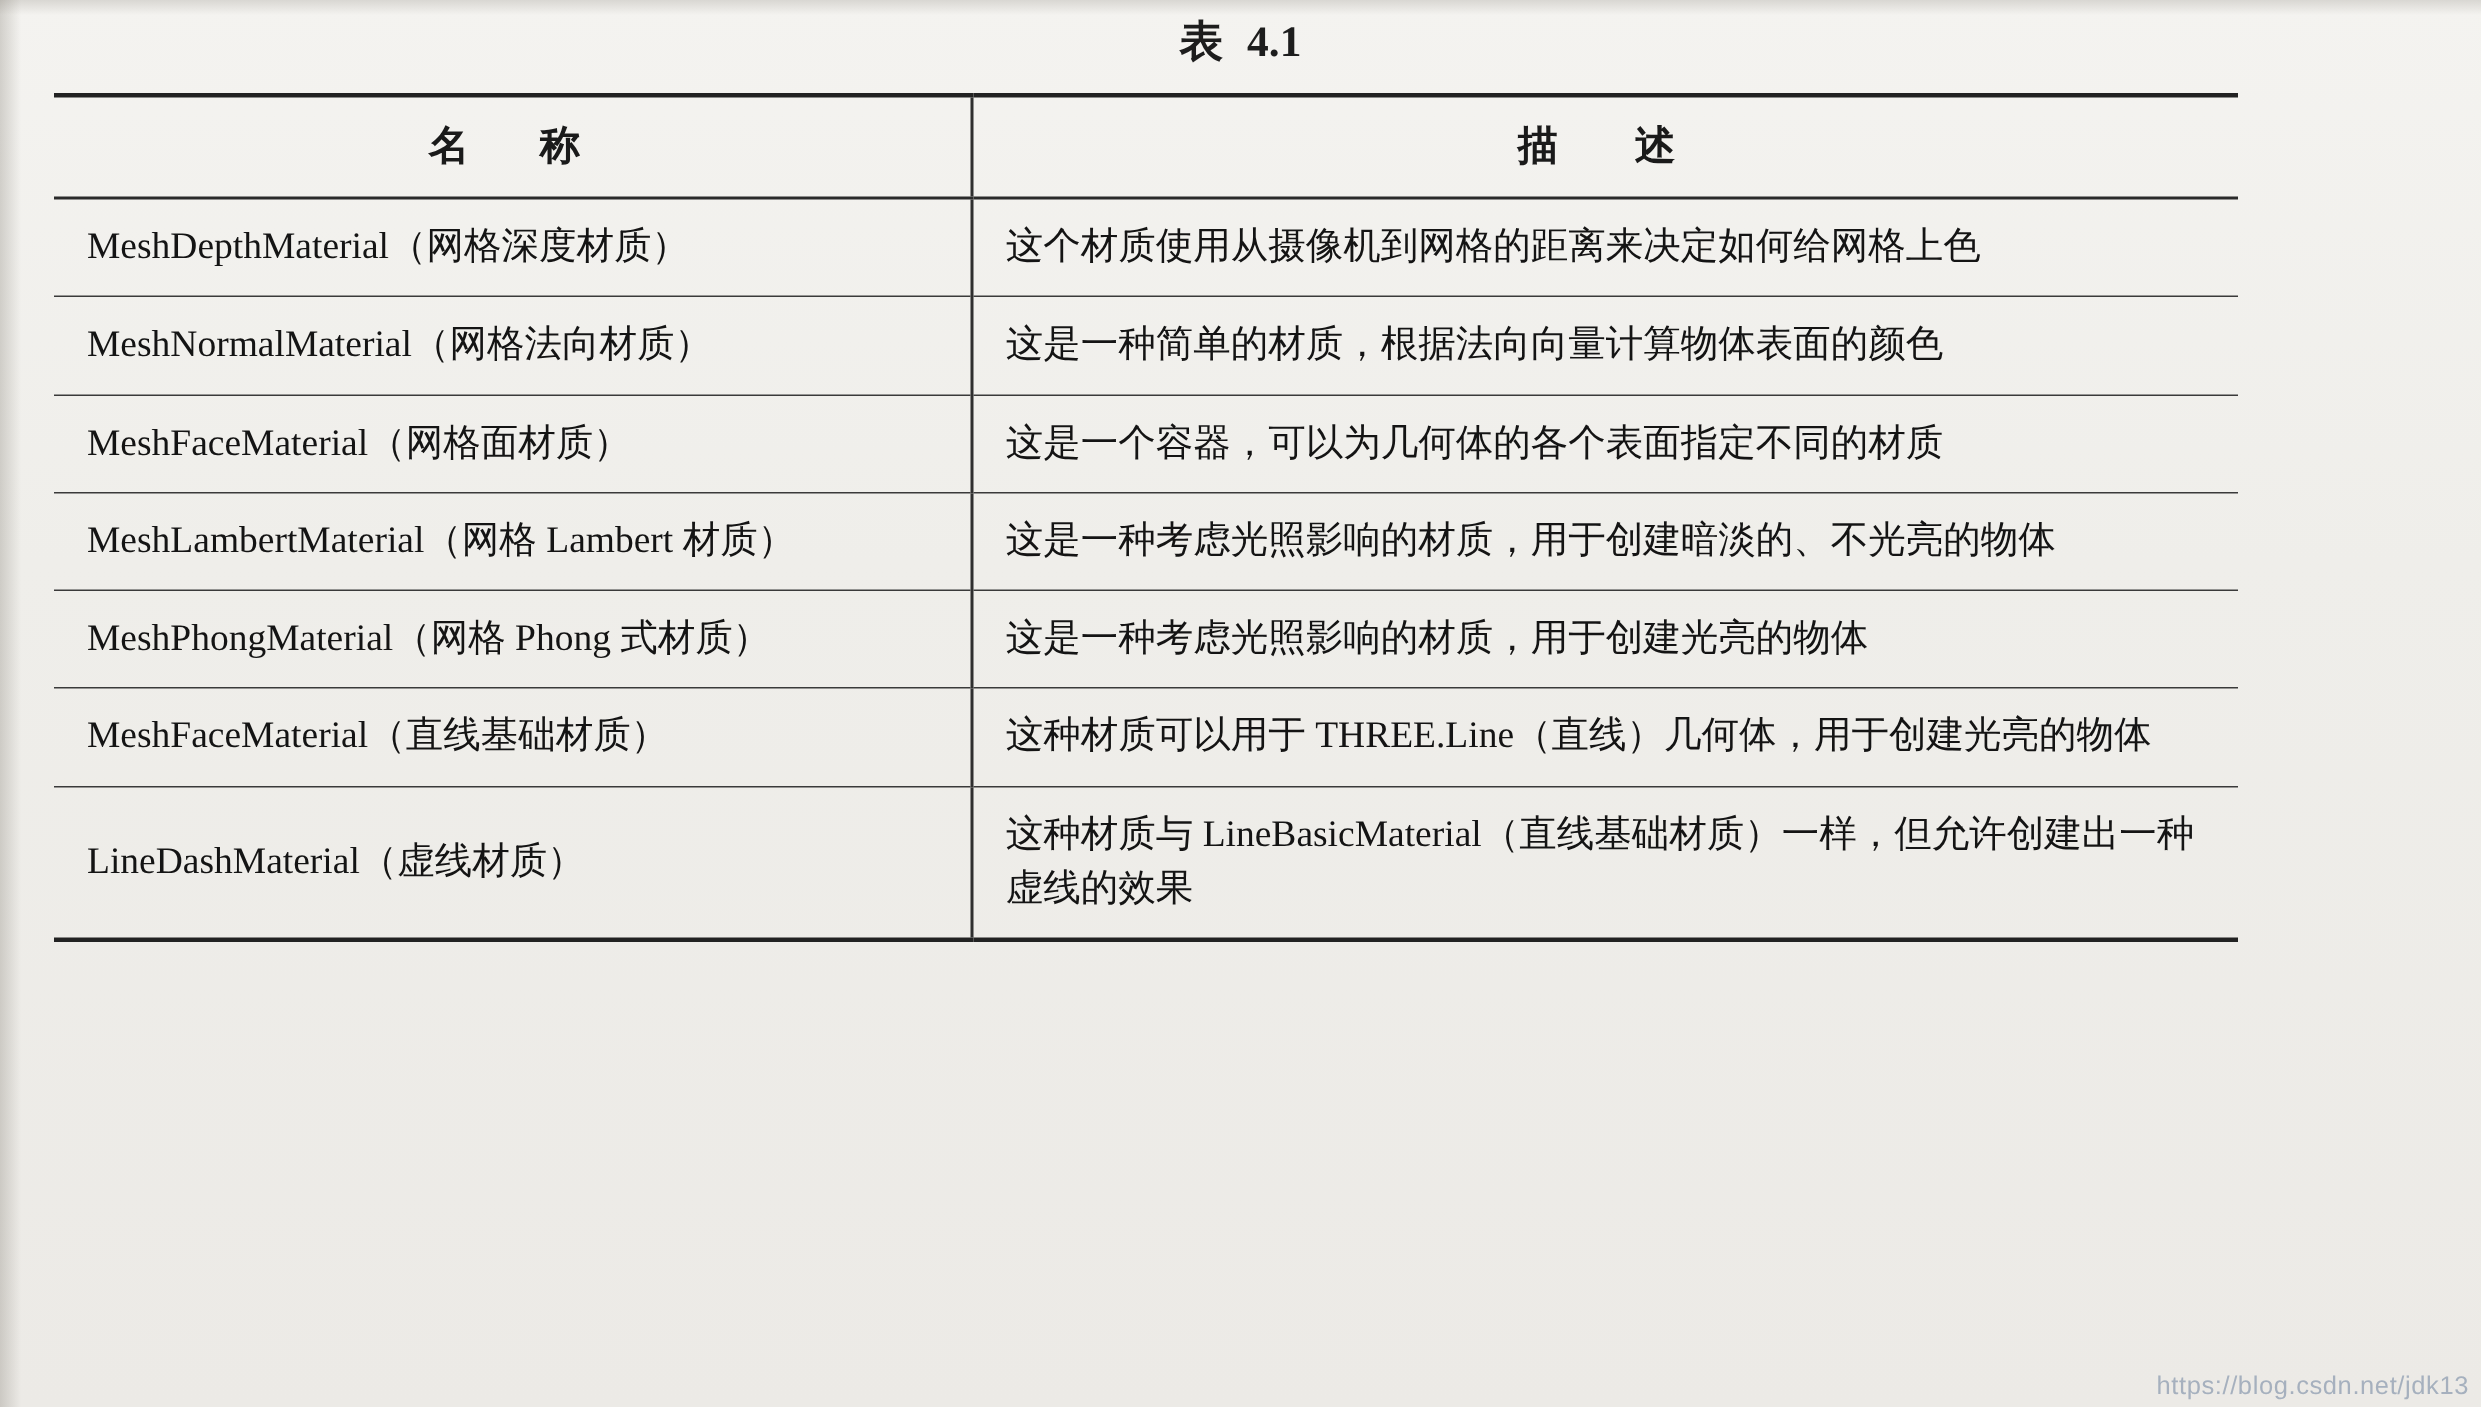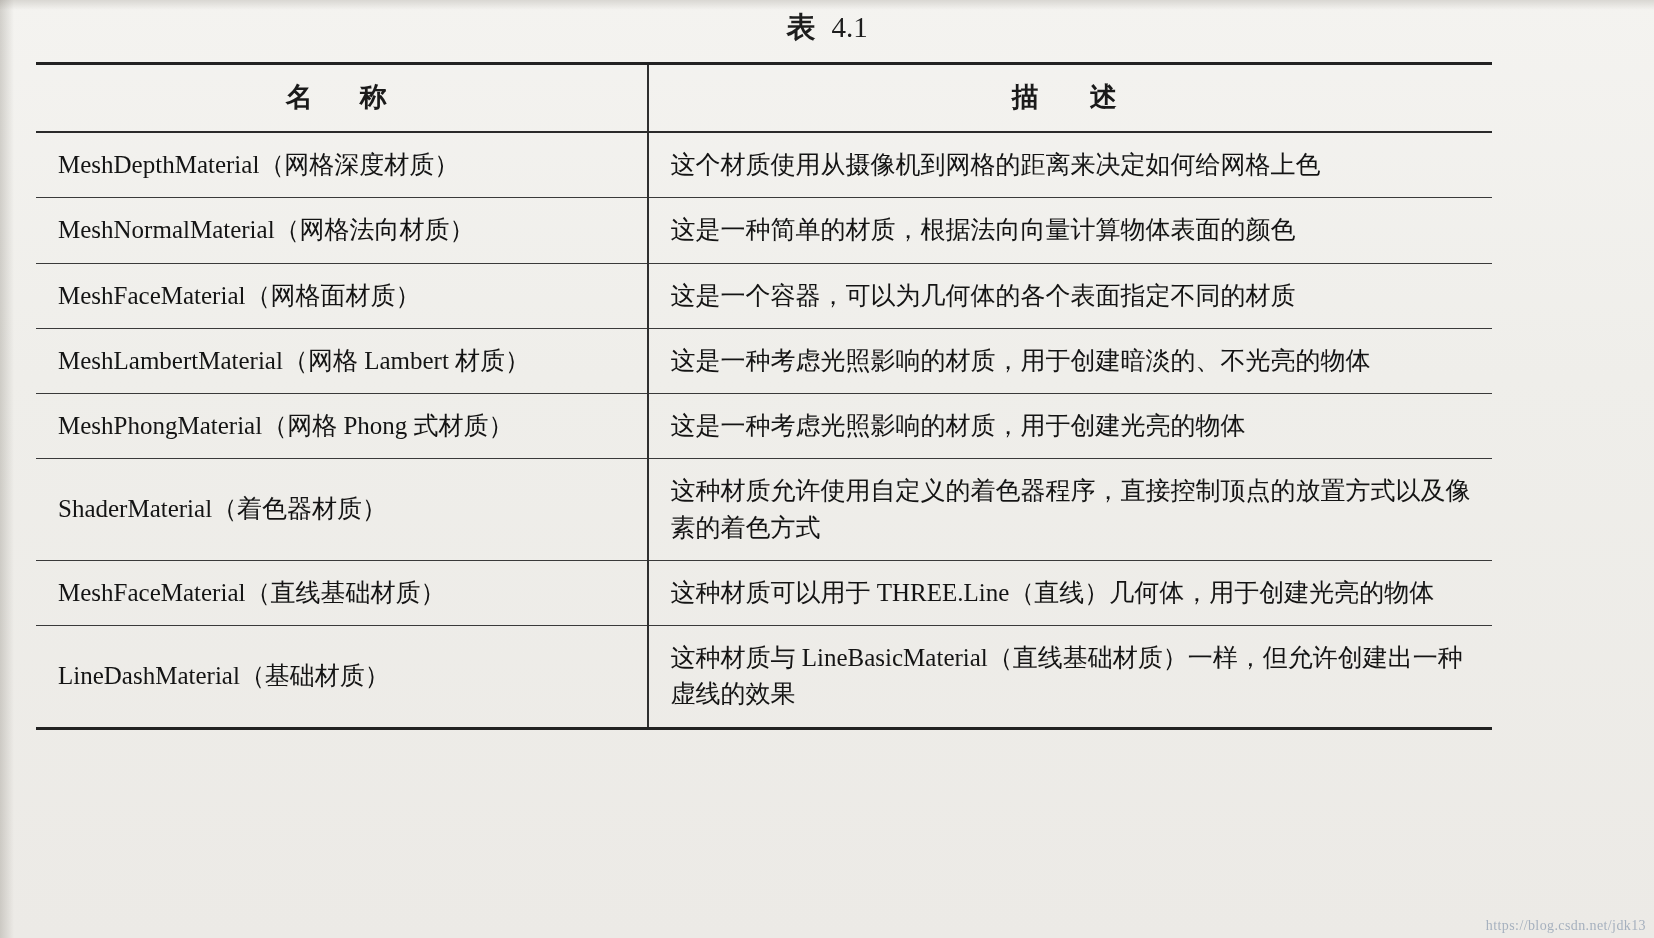--- a/index.html
+++ b/index.html
@@ -26,21 +26,21 @@
   .table-caption {
     text-align: center;
     font-size: 29px;
     letter-spacing: 2px;
     padding-top: 8px;
     color: #1d1d1d;
     font-weight: 600;
     font-family: "Liberation Serif", serif;
   }
   .table-caption .cap-num {
-    font-weight: 400;
+    font-weight: 700;
     letter-spacing: 0;
     margin-left: 14px;
   }
   .table-wrap {
     position: absolute;
     left: 36px;
     top: 62px;
     width: 1456px;
   }
   table.matTable {
@@ -93,23 +93,23 @@
   .vline {
     border-left: 2.2px solid #2f2f2f;
   }
   .vline-head {
     border-left: 2.2px solid #2f2f2f;
   }
   .watermark {
     position: absolute;
     right: 8px;
     bottom: 4px;
-    font-size: 14px;
+    font-size: 17px;
     color: #9aa7b8;
-    font-family: Liberation Serif, serif;
+    font-family: Liberation Sans, sans-serif;
     opacity: 0.85;
     letter-spacing: 0.4px;
   }
   .edge-shadow-left {
     position: absolute;
     left: 0; top: 0; width: 14px; height: 938px;
     background: linear-gradient(90deg, rgba(120,115,105,0.28), rgba(120,115,105,0));
     pointer-events: none;
   }
   .edge-shadow-top {
@@ -163,32 +163,28 @@
         <tr>
           <td class="name-cell thin-rule">MeshLambertMaterial（网格 Lambert 材质）</td>
           <td class="desc-cell thin-rule vline">这是一种考虑光照影响的材质，用于创建暗淡的、不光亮的物体</td>
         </tr>
 
         <tr>
           <td class="name-cell thin-rule">MeshPhongMaterial（网格 Phong 式材质）</td>
           <td class="desc-cell thin-rule vline">这是一种考虑光照影响的材质，用于创建光亮的物体</td>
         </tr>
 
-        <tr>
-          <td class="name-cell thin-rule">ShaderMaterial（着色器材质）</td>
-          <td class="desc-cell thin-rule vline">这种材质允许使用自定义的着色器程序，直接控制顶点的放置方式以及像素的着色方式</td>
-        </tr>
 
         <tr>
           <td class="name-cell thin-rule">MeshFaceMaterial（直线基础材质）</td>
           <td class="desc-cell thin-rule vline">这种材质可以用于 THREE.Line（直线）几何体，用于创建光亮的物体</td>
         </tr>
 
         <tr>
-          <td class="name-cell thin-rule bottom-rule">LineDashMaterial（基础材质）</td>
+          <td class="name-cell thin-rule bottom-rule">LineDashMaterial（虚线材质）</td>
           <td class="desc-cell thin-rule bottom-rule vline">这种材质与 LineBasicMaterial（直线基础材质）一样，但允许创建出一种虚线的效果</td>
         </tr>
 
       </tbody>
     </table>
   </div>
 
   <div class="edge-shadow-left"></div>
   <div class="edge-shadow-top"></div>
 

